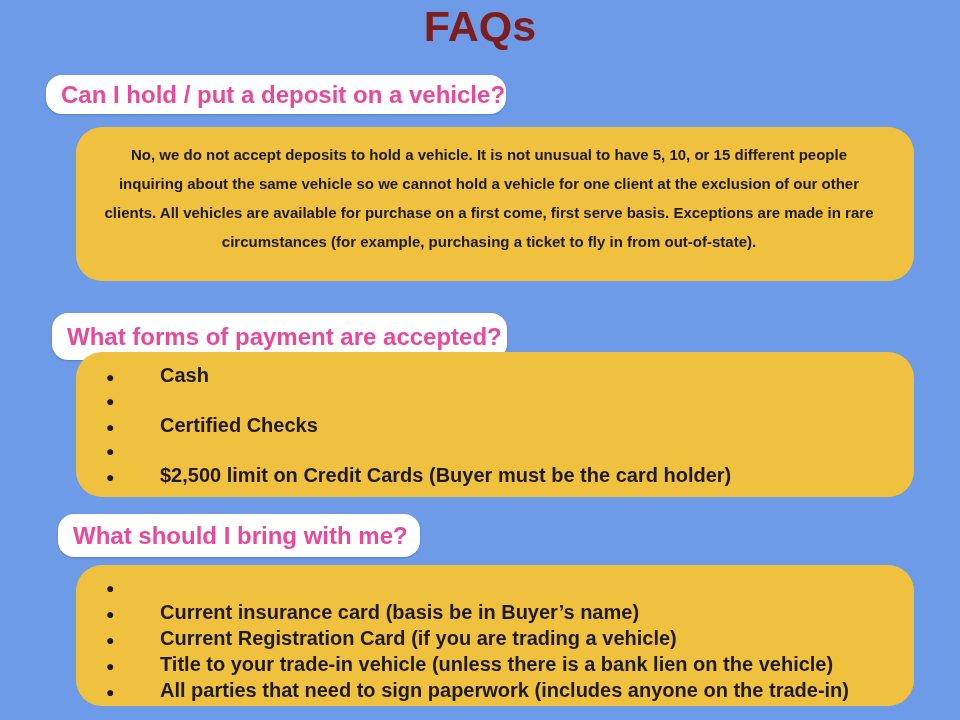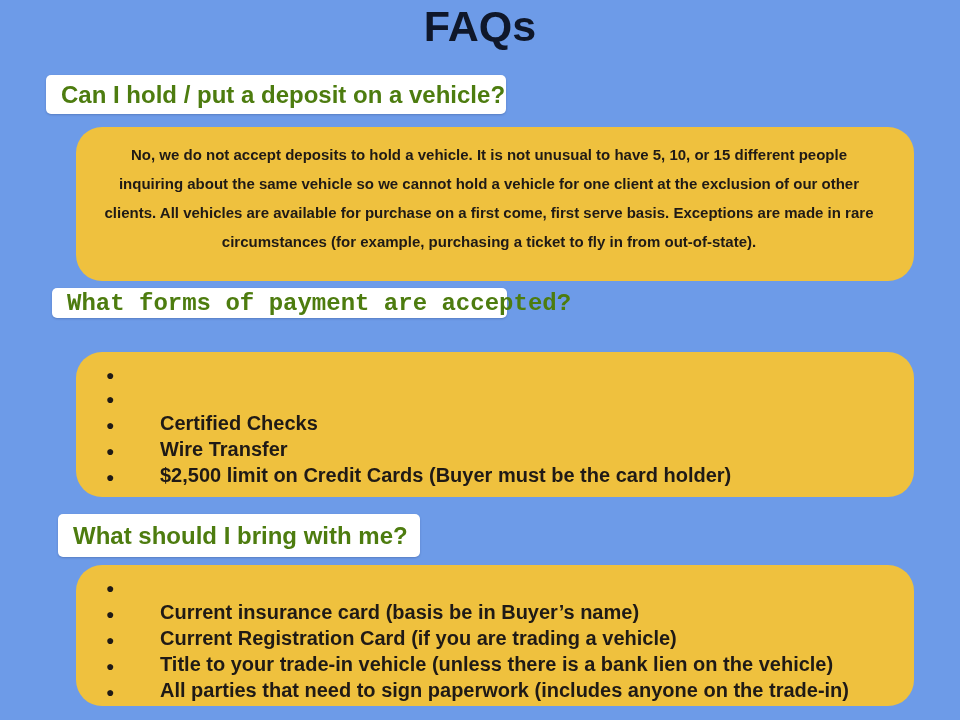--- a/index.html
+++ b/index.html
@@ -22,49 +22,49 @@
   }
   .slide-title {
     position: absolute;
     top: 2px;
     left: 0;
     width: 100%;
     margin: 0;
     text-align: center;
     font-size: 43px;
     font-weight: 700;
-    color: #0f172a;
+    color: #7f1d1d;
     letter-spacing: 0px;
   }
   .q-box {
     position: absolute;
     background: #FFFFFF;
-    border-radius: 5px;
+    border-radius: 16px;
     display: flex;
     align-items: center;
     padding-left: 15px;
     box-sizing: border-box;
     font-size: 24px;
     font-weight: 700;
-    color: #4d7c0f;
+    color: #ec4899;
     box-shadow: 0 1px 2px rgba(40,60,110,0.30);
     white-space: nowrap;
   }
   .a-box {
     position: absolute;
     background: #EFC13E;
     border-radius: 26px;
     box-sizing: border-box;
     color: #1F1A16;
     font-weight: 700;
     overflow: hidden;
   }
   .q1 { left: 46px; top: 75px;  width: 460px; height: 39px; }
   .a1 { left: 76px; top: 127px; width: 838px; height: 154px; }
-  .q2 { left: 52px; top: 288px; width: 455px; height: 30px; font-family: Liberation Mono, monospace; }
+  .q2 { left: 52px; top: 313px; width: 455px; height: 47px; }
   .a2 { left: 76px; top: 352px; width: 838px; height: 145px; }
   .q3 { left: 58px; top: 514px; width: 362px; height: 43px; }
   .a3 { left: 76px; top: 565px; width: 838px; height: 141px; }
   .a-box p {
     margin: 0;
     padding: 13px 36px 0 24px;
     text-align: center;
     font-size: 15px;
     line-height: 29px;
   }
@@ -105,31 +105,31 @@
   </div>
 
   <div class="q-box q2">
     <span>What forms of payment are accepted?</span>
   </div>
 
   <div class="a-box a2">
     <ul>
         <li>
           <span class="marker">●</span>
+          <span class="btext">Cash</span>
         </li>
         <li>
           <span class="marker">●</span>
         </li>
         <li>
           <span class="marker">●</span>
           <span class="btext">Certified Checks</span>
         </li>
         <li>
           <span class="marker">●</span>
-          <span class="btext">Wire Transfer</span>
         </li>
         <li>
           <span class="marker">●</span>
           <span class="btext">$2,500 limit on Credit Cards (Buyer must be the card holder)</span>
         </li>
       </ul>
   </div>
 
   <div class="q-box q3">
     <span>What should I bring with me?</span>

